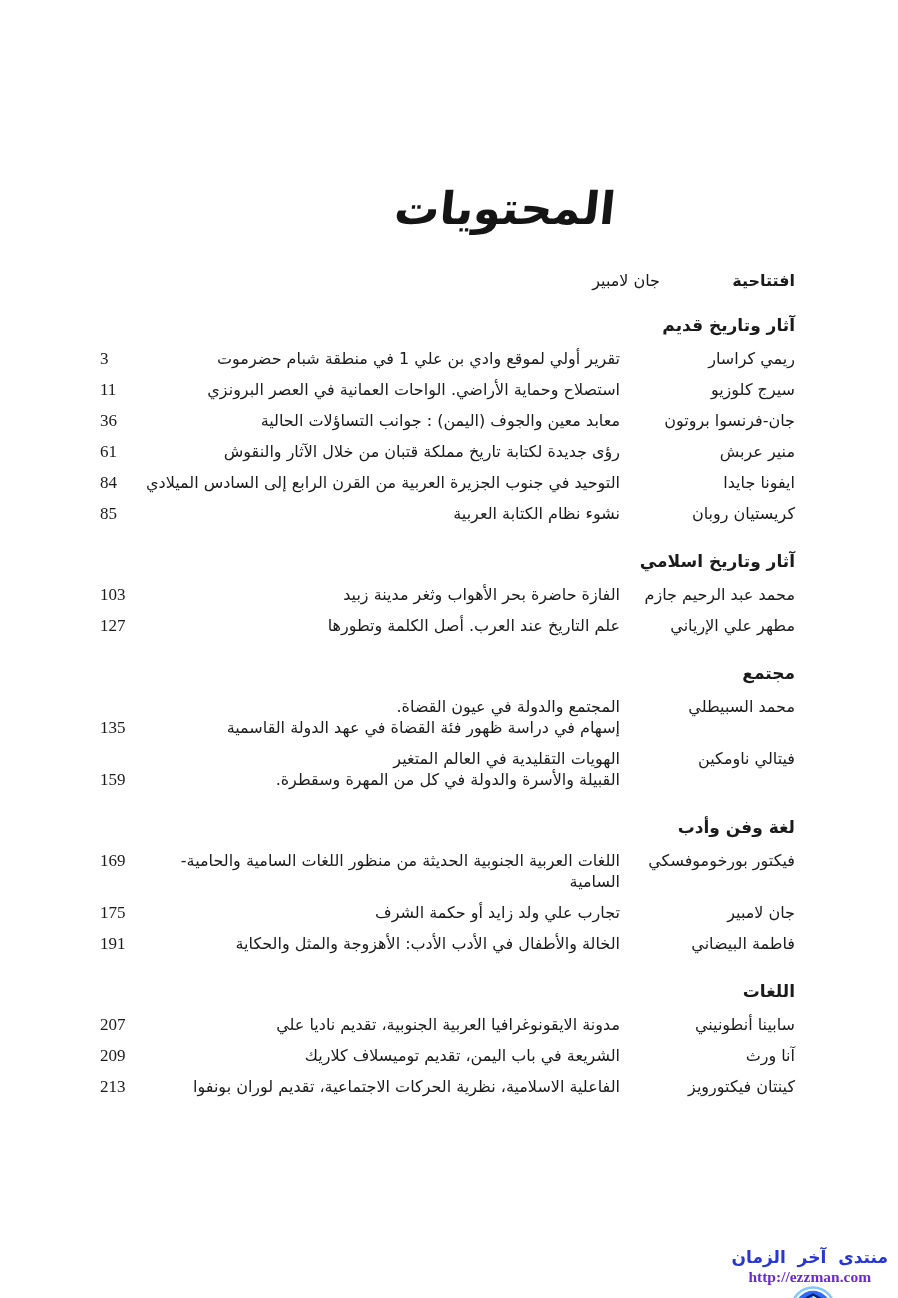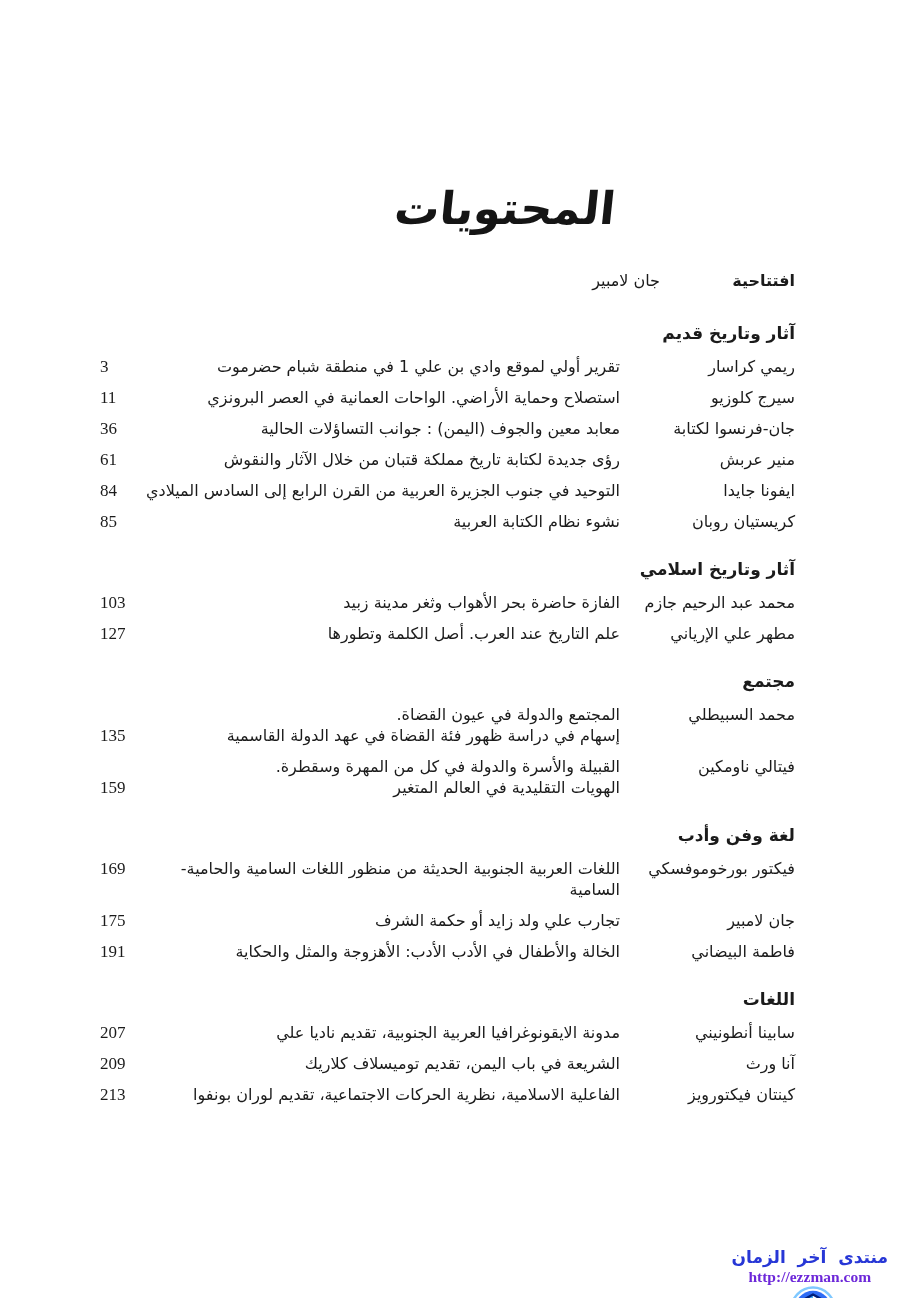--- a/index.html
+++ b/index.html
@@ -54,21 +54,21 @@
     font-family:"Liberation Serif","DejaVu Serif",serif;
     font-size:17px;
     direction:ltr;
   }
   .row.twoline .page{align-self:flex-end;}
   .sec-heading{
     font-weight:bold;
     font-size:17px;
     margin:27px 0 12px 0;
   }
-  .sec-heading.first{margin-top:32px;}
+  .sec-heading.first{margin-top:24px;}
   
   .watermark{
     position:absolute;
     top:1247px;
     right:3px;
     direction:ltr;
     display:flex;
     align-items:center;
     flex-direction:column;
   }
@@ -112,21 +112,21 @@
     <div class="name">ريمي كراسار</div>
     <div class="title">تقرير أولي لموقع وادي بن علي 1 في منطقة شبام حضرموت</div>
     <div class="page">3</div>
   </div>
   <div class="row">
     <div class="name">سيرج كلوزيو</div>
     <div class="title">استصلاح وحماية الأراضي. الواحات العمانية في العصر البرونزي</div>
     <div class="page">11</div>
   </div>
   <div class="row">
-    <div class="name">جان-فرنسوا لكتابة</div>
+    <div class="name">جان-فرنسوا بروتون</div>
     <div class="title">معابد معين والجوف (اليمن) : جوانب التساؤلات الحالية</div>
     <div class="page">36</div>
   </div>
   <div class="row">
     <div class="name">منير عربش</div>
     <div class="title">رؤى جديدة لكتابة تاريخ مملكة قتبان من خلال الآثار والنقوش</div>
     <div class="page">61</div>
   </div>
   <div class="row">
     <div class="name">ايفونا جايدا</div>
@@ -158,22 +158,22 @@
     <div class="name">محمد السبيطلي</div>
     <div class="title">
       <div>المجتمع والدولة في عيون القضاة.</div>
       <div>إسهام في دراسة ظهور فئة القضاة في عهد الدولة القاسمية</div>
     </div>
     <div class="page">135</div>
   </div>
   <div class="row twoline">
     <div class="name">فيتالي ناومكين</div>
     <div class="title">
+      <div>الهويات التقليدية في العالم المتغير</div>
       <div>القبيلة والأسرة والدولة في كل من المهرة وسقطرة.</div>
-      <div>الهويات التقليدية في العالم المتغير</div>
     </div>
     <div class="page">159</div>
   </div>
 
   <div class="sec-heading">لغة وفن وأدب</div>
 
   <div class="row">
     <div class="name">فيكتور بورخوموفسكي</div>
     <div class="title">اللغات العربية الجنوبية الحديثة من منظور اللغات السامية والحامية-السامية</div>
     <div class="page">169</div>

